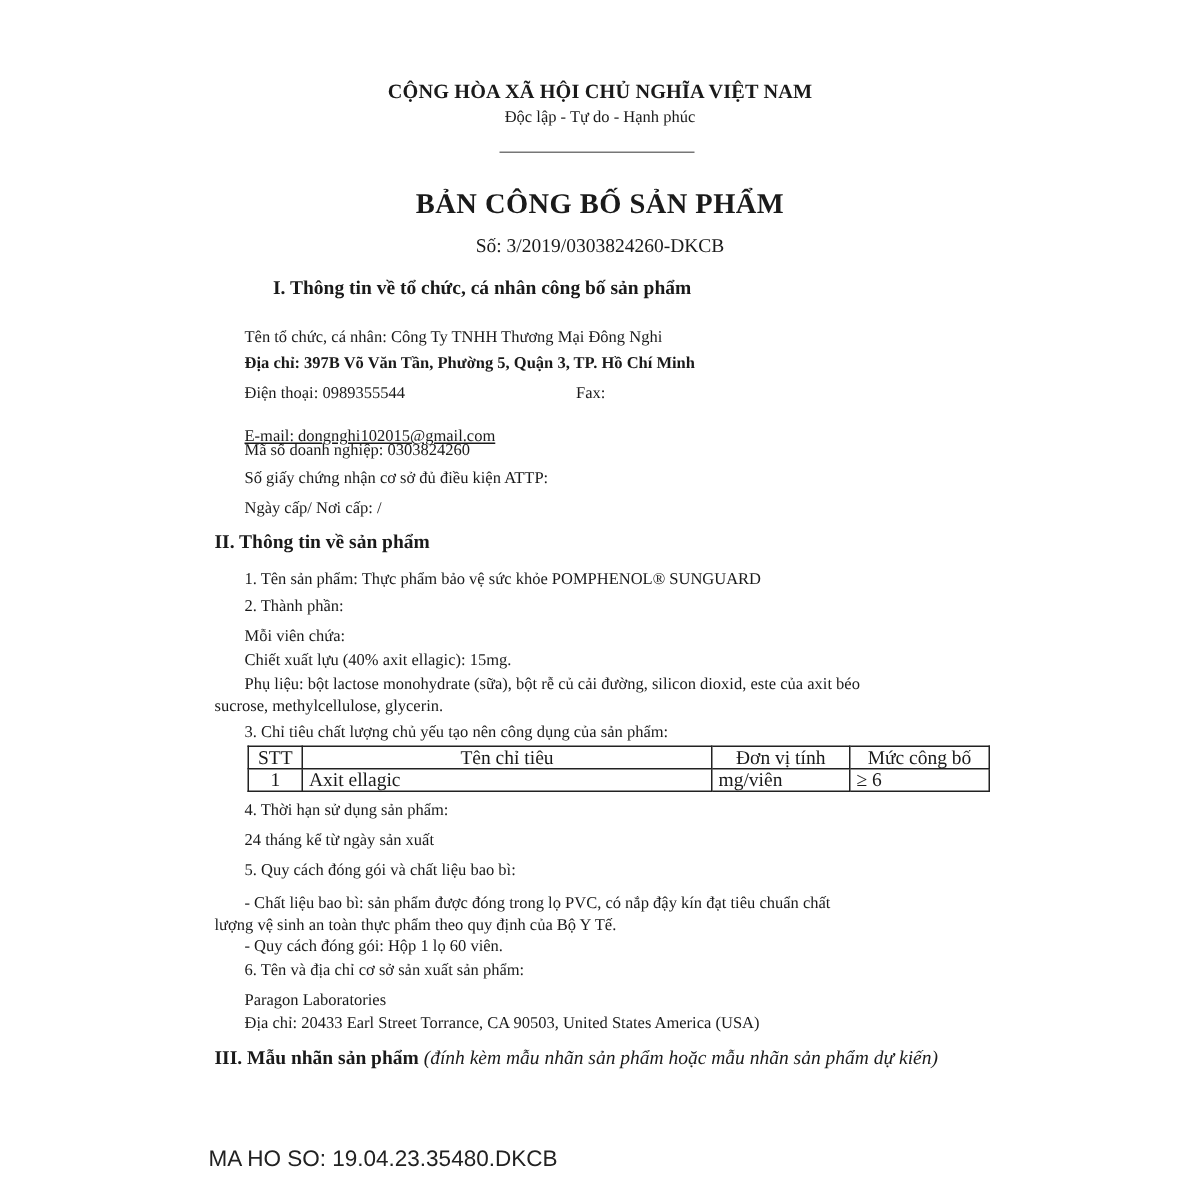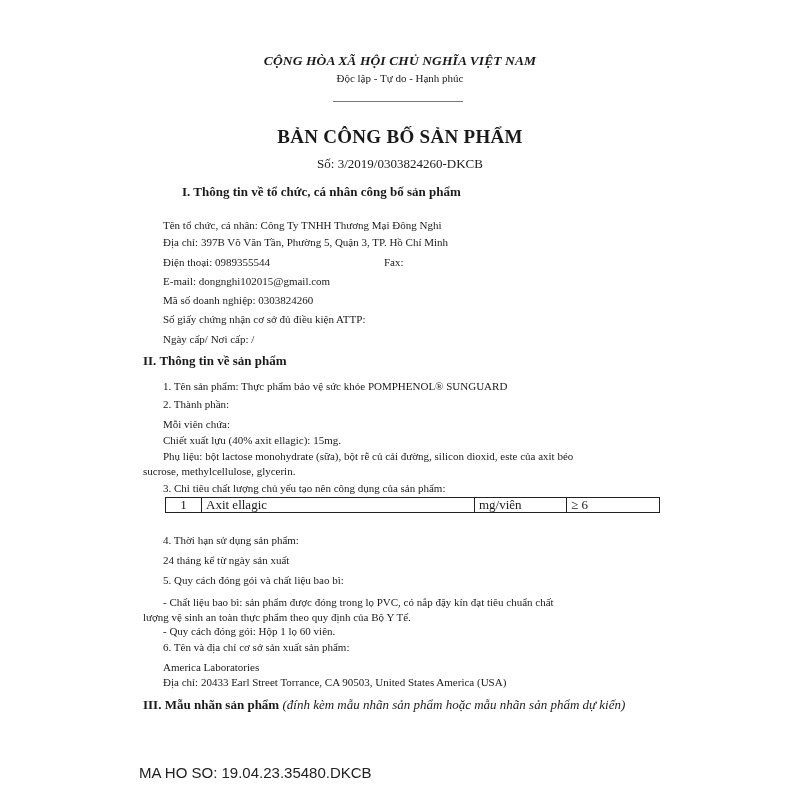--- a/index.html
+++ b/index.html
@@ -1,20 +1,20 @@
 <!DOCTYPE html>
 <html><head>
   <meta charset="utf-8">
   <style>
     html, body { margin: 0; padding: 0; }
     body { width: 800px; height: 800px; background: #ffffff; position: relative; overflow: hidden;
       font-family: "Liberation Serif", "DejaVu Serif", serif; color: #1a1a1a; }
     .abs { position: absolute; white-space: nowrap; }
     .center { left: 0; width: 800px; text-align: center; }
-    .nation { top: 53px; font-size: 13.5px; font-weight: bold; letter-spacing: 0.1px; font-style: italic; }
+    .nation { top: 53px; font-size: 13.5px; font-weight: bold; letter-spacing: 0.1px; }
     .motto { top: 72px; font-size: 11px; }
     .rule { position: absolute; left: 333px; top: 101px; width: 130px; height: 1px; background: #777; }
     .doc-title { top: 126px; font-size: 19px; font-weight: bold; letter-spacing: 0.3px; }
     .doc-number { top: 156px; font-size: 13px; }
     .sec { font-size: 13px; font-weight: bold; left: 143px; }
     .line { font-size: 11px; }
     .l1 { left: 163px; }
     .l0 { left: 143px; }
     .sec i { font-weight: normal; font-style: italic; }
     table.spec { position: absolute; left: 165px; top: 497px; border-collapse: collapse; font-size: 13px; }
@@ -32,56 +32,62 @@
 
 <div class="abs center nation">CỘNG HÒA XÃ HỘI CHỦ NGHĨA VIỆT NAM</div>
 <div class="abs center motto">Độc lập - Tự do - Hạnh phúc</div>
 <div class="rule"></div>
 
 <div class="abs center doc-title">BẢN CÔNG BỐ SẢN PHẨM</div>
 <div class="abs center doc-number">Số: 3/2019/0303824260-DKCB</div>
 
 <div class="abs sec" style="top:184px;margin-left:39px;">I. Thông tin về tổ chức, cá nhân công bố sản phẩm</div>
 <div class="abs line l1" style="top:219px;">Tên tổ chức, cá nhân: Công Ty TNHH Thương Mại Đông Nghi</div>
-<div class="abs line l1" style="top:236px;">Địa chỉ: 397B Võ Văn Tần, Phường 5, Quận 3, TP. Hồ Chí Minh</div>
+<div class="abs line l1" style="top:236px;font-weight:bold;">Địa chỉ: 397B Võ Văn Tần, Phường 5, Quận 3, TP. Hồ Chí Minh</div>
 <div class="abs line l1" style="top:256px;">Điện thoại: 0989355544</div>
 <div class="abs line" style="top:256px; left:384px;">Fax:</div>
-<div class="abs line l1" style="top:275px;">E-mail: dongnghi102015@gmail.com</div>
+<div class="abs line l1" style="top:285px;text-decoration:underline;">E-mail: dongnghi102015@gmail.com</div>
 <div class="abs line l1" style="top:294px;">Mã số doanh nghiệp: 0303824260</div>
 <div class="abs line l1" style="top:313px;">Số giấy chứng nhận cơ sở đủ điều kiện ATTP:</div>
 <div class="abs line l1" style="top:333px;">Ngày cấp/ Nơi cấp: /</div>
 
 <div class="abs sec" style="top:353px;">II. Thông tin về sản phẩm</div>
 <div class="abs line l1" style="top:380px;">1. Tên sản phẩm: Thực phẩm bảo vệ sức khỏe POMPHENOL® SUNGUARD</div>
 <div class="abs line l1" style="top:398px;text-align:center;">2. Thành phần:</div>
 <div class="abs line l1" style="top:418px;">Mỗi viên chứa:</div>
 <div class="abs line l1" style="top:434px;">Chiết xuất lựu (40% axit ellagic): 15mg.</div>
 <div class="abs line l1" style="top:450px;">Phụ liệu: bột lactose monohydrate (sữa), bột rễ củ cải đường, silicon dioxid, este của axit béo</div>
 <div class="abs line l0" style="top:465px;">sucrose, methylcellulose, glycerin.</div>
 <div class="abs line l1" style="top:482px;">3. Chỉ tiêu chất lượng chủ yếu tạo nên công dụng của sản phẩm:</div>
 
 <table class="spec">
   <tbody>
+      <tr class="hdr">
+    <td class="c-stt">STT</td>
+    <td class="c-name">Tên chỉ tiêu</td>
+    <td class="c-unit">Đơn vị tính</td>
+    <td class="c-val">Mức công bố</td>
+  </tr>
   <tr>
     <td class="c-stt">1</td>
     <td class="c-name">Axit ellagic</td>
     <td class="c-unit">mg/viên</td>
     <td class="c-val">≥ 6</td>
   </tr>
 </tbody>
   </table>
 
 <div class="abs line l1" style="top:534px;">4. Thời hạn sử dụng sản phẩm:</div>
 <div class="abs line l1" style="top:554px;">24 tháng kể từ ngày sản xuất</div>
 <div class="abs line l1" style="top:574px;">5. Quy cách đóng gói và chất liệu bao bì:</div>
 <div class="abs line l1" style="top:596px;">- Chất liệu bao bì: sản phẩm được đóng trong lọ PVC, có nắp đậy kín đạt tiêu chuẩn chất</div>
 <div class="abs line l0" style="top:611px;">lượng vệ sinh an toàn thực phẩm theo quy định của Bộ Y Tế.</div>
 <div class="abs line l1" style="top:625px;">- Quy cách đóng gói: Hộp 1 lọ 60 viên.</div>
 <div class="abs line l1" style="top:641px;">6. Tên và địa chỉ cơ sở sản xuất sản phẩm:</div>
-<div class="abs line l1" style="top:661px;">America Laboratories</div>
+<div class="abs line l1" style="top:661px;">Paragon Laboratories</div>
 <div class="abs line l1" style="top:676px;">Địa chỉ: 20433 Earl Street Torrance, CA 90503, United States America (USA)</div>
 
 <div class="abs sec" style="top:697px;">
   <span>III. Mẫu nhãn sản phẩm </span>
   <i>(đính kèm mẫu nhãn sản phẩm hoặc mẫu nhãn sản phẩm dự kiến)</i>
 </div>
 
 <div class="footer-code">MA HO SO: 19.04.23.35480.DKCB</div>
 
 </body></html>

